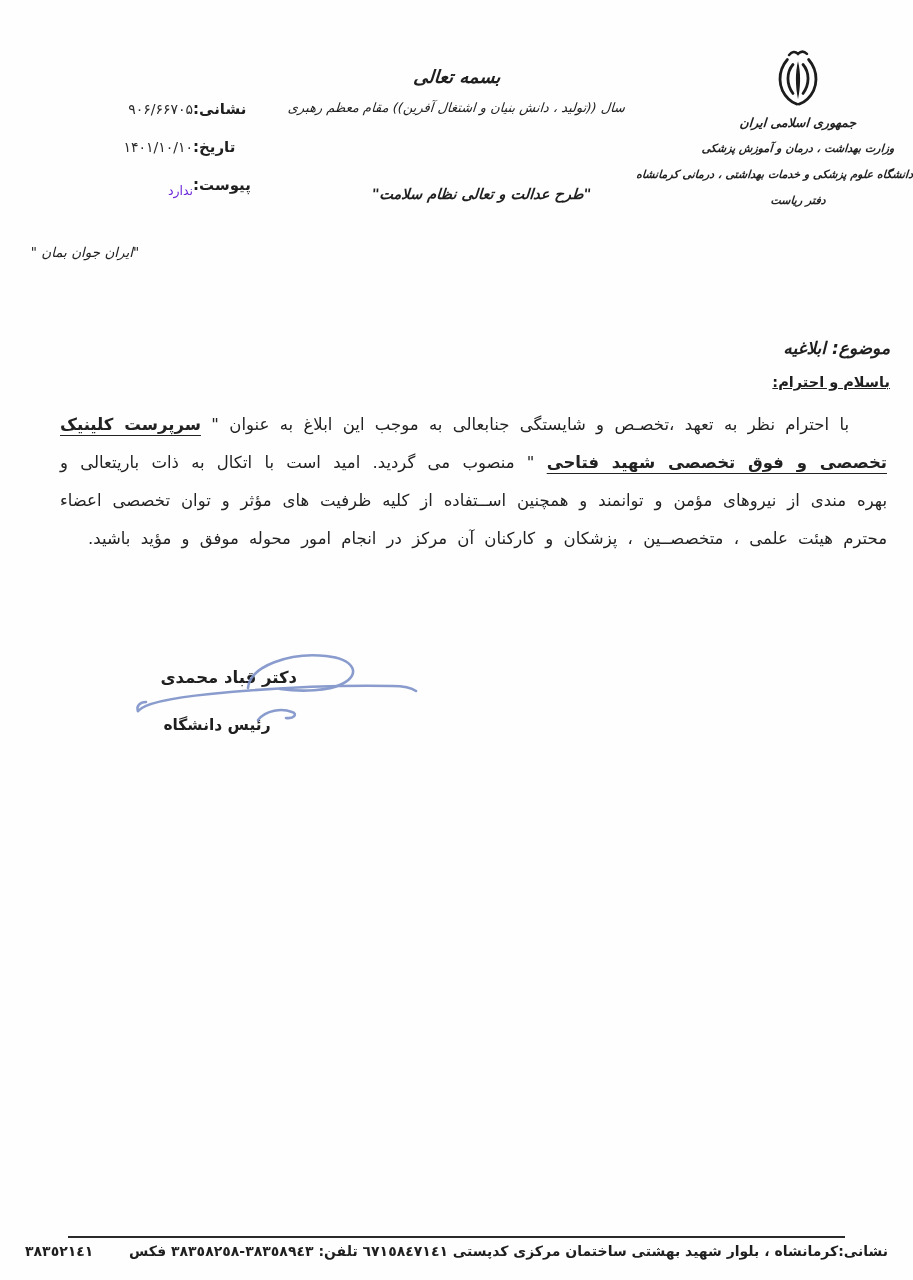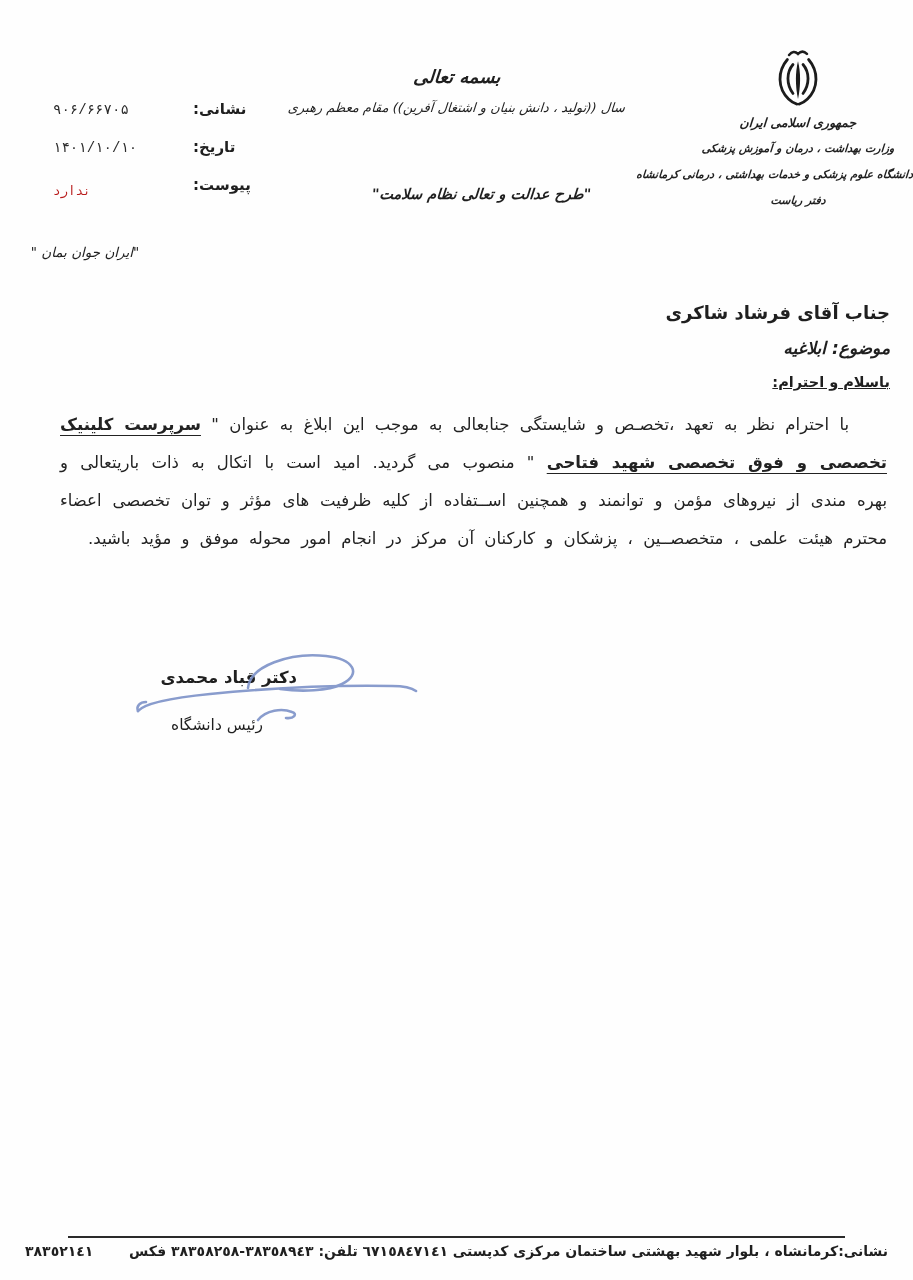--- a/index.html
+++ b/index.html
@@ -22,40 +22,40 @@
 
   
   #besmeh { top:66px; right:0; left:0; width:260px; margin:0 auto; text-align:center; font-size:18px; }
   #year-slogan { top:100px; right:150px; left:150px; text-align:center; font-size:13px; white-space:nowrap; }
   #plan-slogan { top:186px; right:150px; left:200px; text-align:center; font-size:14.5px; white-space:nowrap; }
 
   
   #fields { top:100px; right:650px; width:210px; }
   .field-row { display:flex; direction:rtl; align-items:baseline; margin-bottom:20px; }
   .field-label { width:70px; text-align:left; font-weight:bold; font-size:15px; white-space:nowrap; }
-  .field-value { flex:1; text-align:left; font-size:14px; color:#2b2b2b;font-family:Liberation Mono, monospace; }
-  .field-row.attach .field-value { font-size:12.5px; color:#b91c1c; position:relative; top:5px; }
+  .field-value { flex:1; text-align:right; font-size:14px; color:#2b2b2b; }
+  .field-row.attach .field-value { font-size:12.5px; color:#6d28d9; position:relative; top:5px; }
 
   #youth-slogan { top:244px; right:753px; width:150px; text-align:center; font-size:13.5px; font-style:italic; white-space:nowrap; }
 
   
   #recipient { top:302px; right:23px; font-size:18px; font-weight:bold; }
   #subject { top:338px; right:23px; font-size:17px; font-weight:bold; font-style:italic; }
   #salutation { top:374px; right:23px; font-size:14.5px; font-weight:bold;text-decoration:underline; }
   #body-par {
     top:406px; right:26px; left:60px;
     font-size:16.5px; line-height:38px; text-align:justify;
     word-spacing:5px; letter-spacing:0.2px; color:#222;
   }
   #body-par .indent { display:inline-block; width:38px; }
   #body-par .emph { font-weight:bold; text-decoration:underline; text-underline-offset:5px; }
 
   
   #sig-name { top:668px; right:616px; width:160px; text-align:right; font-size:16.5px; font-weight:bold; }
-  #sig-title { top:716px; right:636px; width:120px; text-align:center; font-size:15.5px; font-weight:normal; }
+  #sig-title { top:716px; right:636px; width:120px; text-align:center; font-size:15.5px; font-weight:bold; }
   #sig-stroke { top:648px; right:493px; }
 
   
   #footer-rule { top:1236px; right:68px; left:68px; height:0; border-top:2.5px solid #2a2a2a; }
   #footer-line {
     top:1243px; right:25px; left:25px; display:flex; direction:rtl;
     justify-content:space-between; align-items:baseline;
     font-size:14px; font-weight:bold; white-space:nowrap;
   }
   #footer-url {
@@ -100,21 +100,20 @@
       <span class="field-value">۱۴۰۱/۱۰/۱۰</span>
     </div>
     <div class="field-row attach">
       <span class="field-label">پیوست:</span>
       <span class="field-value">ندارد</span>
     </div>
   </div>
 
   <div class="abs" id="youth-slogan">"ایران جوان بمان "</div>
 
-  <div class="abs" id="recipient">جناب آقای فرشاد شاکری</div>
   <div class="abs" id="subject">موضوع: ابلاغیه</div>
   <div class="abs" id="salutation">باسلام و احترام:</div>
 
   <p class="abs" id="body-par"><span class="indent"></span><span>با احترام نظر به تعهد ،تخصـص و شایستگی جنابعالی به موجب این ابلاغ به عنوان " </span><span class="emph">سرپرست کلینیک تخصصی و فوق تخصصی شهید فتاحی</span><span> " منصوب می گردید. امید است با اتکال به ذات باریتعالی و بهره مندی از نیروهای مؤمن و توانمند و همچنین اســتفاده از کلیه ظرفیت های مؤثر و توان تخصصی اعضاء محترم هیئت علمی ، متخصصــین ، پزشکان و کارکنان آن مرکز در انجام امور محوله موفق و مؤید باشید.</span></p>
 
   <div class="abs" id="sig-name">دکتر قباد محمدی</div>
   <div class="abs" id="sig-title">رئیس دانشگاه</div>
   <svg class="abs" id="sig-stroke" width="290" height="82" viewBox="0 0 290 82" aria-hidden="true">
     <g fill="none" stroke="#7d92c8" stroke-width="2.6" stroke-linecap="round" opacity="0.9">
       <path d="M118,40 C120,18 160,4 196,8 C224,11 232,26 212,36 C198,43 172,44 150,41"></path>

